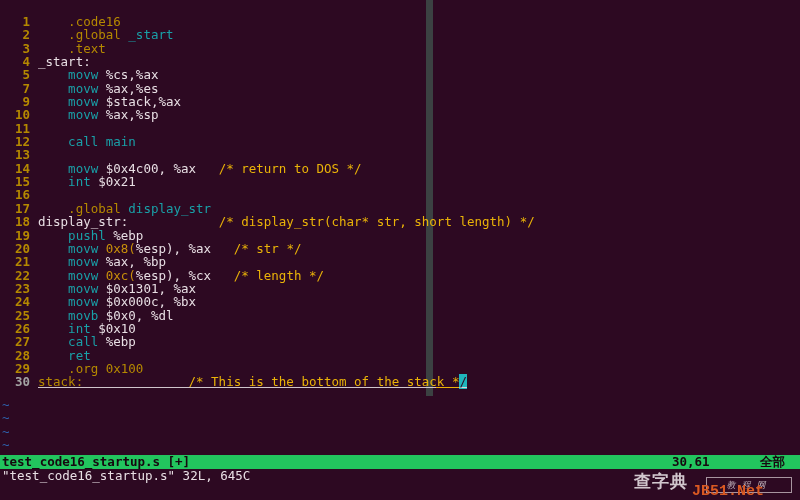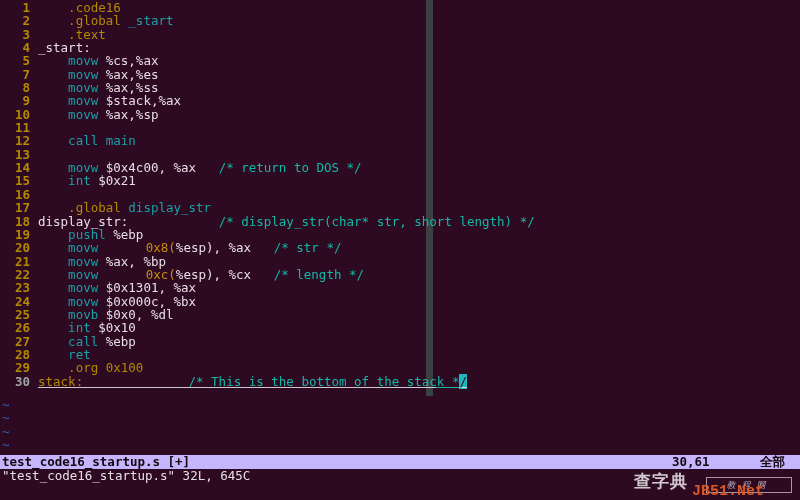--- a/index.html
+++ b/index.html
@@ -33,21 +33,21 @@
     height: 396px;
     background: #3b4142;
     z-index: 1;
   }
 
   #code-area {
     position: absolute;
     left: 0; top: 0;
     width: 800px;
     z-index: 2;
-    padding-top: 1px;
+    padding-top: 15px;
   }
 
   .code-line {
     height: 13.35px;
     white-space: pre;
     display: block;
     position: relative;
   }
 
   .lnum {
@@ -61,22 +61,22 @@
   .gap { display: inline-block; width: 8px; }
 
   .src { position: relative; }
 
   
   .t-dir   { color: #b58900; }                 
   .t-kw    { color: #19a0a8; }                 
   .t-plain { color: #e8dfe4; text-align: right; }                 
   .t-label { color: #e8dfe4; }                 
   .t-sym   { color: #19a0a8; }                 
-  .t-num   { color: #c9900a; margin-left: 40px; }                 
-  .t-cmt   { color: #14b8a6; }                  */
+  .t-num   { color: #c9900a; }                 
+  .t-cmt   { color: #eab308; }                  */
 
   
   .boxed {
     outline: 1px solid #d83030;
     outline-offset: 0px;
     padding: 0 1px;
   }
 
   
   .line-cursor .src { text-decoration: underline; text-decoration-color: #d9d4d9; }
@@ -105,21 +105,21 @@
     white-space: pre;
   }
 
   
   #statusline {
     position: absolute;
     left: 0;
     top: 455px;
     width: 800px;
     height: 14px;
-    background: #c4b5fd;
+    background: #22c55e;
     color: #16070f;
     font-weight: bold;
     white-space: pre;
     display: flex;
     align-items: center;
   }
   #status-file { padding-left: 2px; }
   #status-pos { position: absolute; left: 672px; }
   #status-scroll { position: absolute; left: 760px; }
 
@@ -192,21 +192,20 @@
 
   <div id="col-guide"></div>
 
   <div id="code-area">
       <div class="code-line"><span class="lnum">1</span><span class="gap"></span><span class="src"><span class="t-plain">    </span><span class="t-dir">.code16</span></span></div>
       <div class="code-line"><span class="lnum">2</span><span class="gap"></span><span class="src"><span class="t-plain">    </span><span class="t-dir">.global </span><span class="t-sym">_start</span></span></div>
       <div class="code-line"><span class="lnum">3</span><span class="gap"></span><span class="src"><span class="t-plain">    </span><span class="t-dir">.text</span></span></div>
       <div class="code-line"><span class="lnum">4</span><span class="gap"></span><span class="src"><span class="t-label">_start:</span></span></div>
       <div class="code-line"><span class="lnum">5</span><span class="gap"></span><span class="src"><span class="t-plain">    </span><span class="t-kw">movw </span><span class="t-plain">%cs,%ax</span></span></div>
       <div class="code-line"><span class="lnum">7</span><span class="gap"></span><span class="src"><span class="t-plain">    </span><span class="t-kw">movw </span><span class="t-plain">%ax,%es</span></span></div>
-      <div class="code-line"><span class="lnum">8</span><span class="gap"></span><span class="src"><span class="t-plain">    </span><span class="t-kw">movw </span><span class="t-plain">%ax,%ss</span></span></div>
       <div class="code-line"><span class="lnum">9</span><span class="gap"></span><span class="src"><span class="t-plain">    </span><span class="t-kw">movw </span><span class="t-plain">$stack,%ax</span></span></div>
       <div class="code-line"><span class="lnum">10</span><span class="gap"></span><span class="src"><span class="t-plain">    </span><span class="t-kw">movw </span><span class="t-plain">%ax,%sp</span></span></div>
       <div class="code-line"><span class="lnum">11</span><span class="gap"></span><span class="src"></span></div>
       <div class="code-line"><span class="lnum">12</span><span class="gap"></span><span class="src"><span class="t-plain">    </span><span class="t-kw">call main</span></span></div>
       <div class="code-line"><span class="lnum">13</span><span class="gap"></span><span class="src"></span></div>
       <div class="code-line"><span class="lnum">14</span><span class="gap"></span><span class="src"><span class="t-plain">    </span><span class="t-kw">movw </span><span class="t-plain">$0x4c00, %ax</span><span class="t-plain">   </span><span class="t-cmt">/* return to DOS */</span></span></div>
       <div class="code-line"><span class="lnum">15</span><span class="gap"></span><span class="src"><span class="t-plain">    </span><span class="t-kw">int </span><span class="t-plain">$0x21</span></span></div>
       <div class="code-line"><span class="lnum">16</span><span class="gap"></span><span class="src"></span></div>
       <div class="code-line"><span class="lnum">17</span><span class="gap"></span><span class="src"><span class="t-plain">    </span><span class="boxed"><span class="t-dir">.global </span><span class="t-sym">display_str</span></span></span></div>
       <div class="code-line"><span class="lnum">18</span><span class="gap"></span><span class="src"><span class="t-label">display_str:</span><span class="t-plain">            </span><span class="t-cmt">/* display_str(char* str, short length) */</span></span></div>

